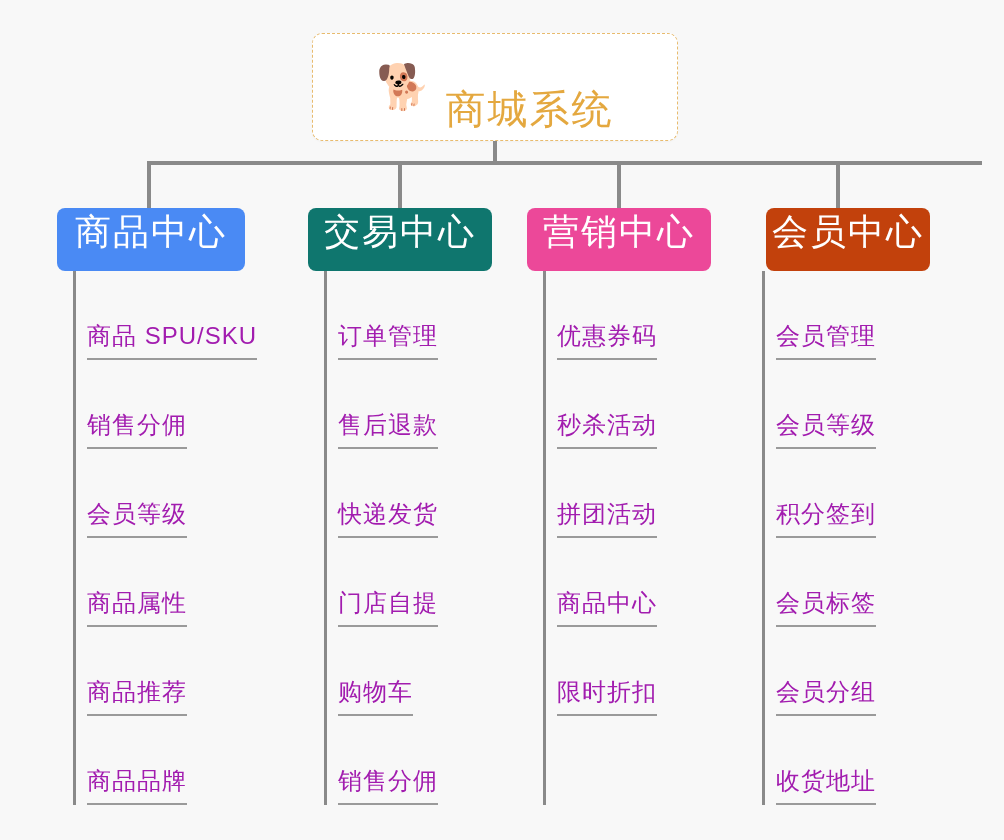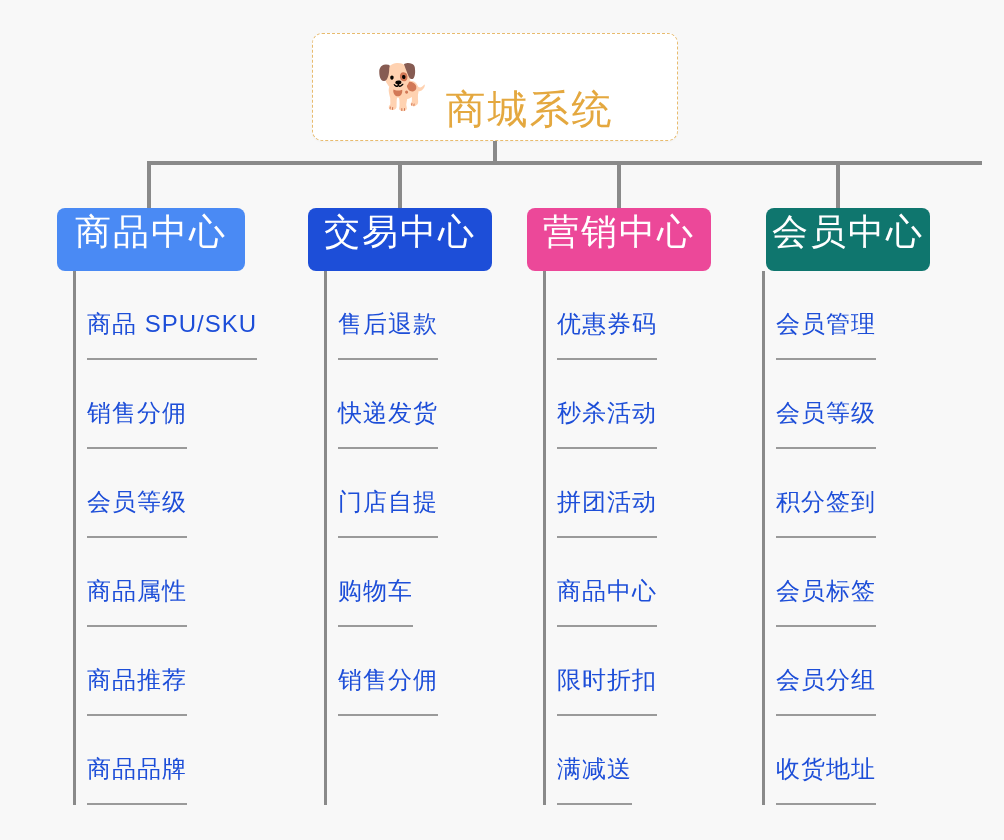--- a/index.html
+++ b/index.html
@@ -118,23 +118,23 @@
   .leaf {
     position: relative;
     height: 89px;
     box-sizing: border-box;
     display: flex;
     align-items: flex-end;
     padding-left: 30px;
   }
   .leaf-label {
     font-size: 24px;
-    color: #1d4ed8;
+    color: #a21caf;
     line-height: 1;
-    padding-bottom: 22px;
+    padding-bottom: 10px;
     border-bottom: 2px solid #9a9a9a;
     white-space: nowrap;
     letter-spacing: 1px;
   }
 </style>
 </head>
 <body>
 
 <div id="mindmap">
 
@@ -169,25 +169,28 @@
           <li class="leaf">
             <span class="leaf-label">商品推荐</span>
           </li>
           <li class="leaf">
             <span class="leaf-label">商品品牌</span>
           </li>
         </ul>
       </div>
       <div class="column" style="left: 308px; width: 184px;">
         <div class="drop-top" style="left: 90px;"></div>
-        <div class="cat-box" style="background: #1d4ed8;">
+        <div class="cat-box" style="background: #0f766e;">
           <span>交易中心</span>
         </div>
         <div class="spine" style="left: 16px; height: 534px;"></div>
         <ul class="leaf-list">
+          <li class="leaf">
+            <span class="leaf-label">订单管理</span>
+          </li>
           <li class="leaf">
             <span class="leaf-label">售后退款</span>
           </li>
           <li class="leaf">
             <span class="leaf-label">快递发货</span>
           </li>
           <li class="leaf">
             <span class="leaf-label">门店自提</span>
           </li>
           <li class="leaf">
@@ -213,28 +216,25 @@
           </li>
           <li class="leaf">
             <span class="leaf-label">拼团活动</span>
           </li>
           <li class="leaf">
             <span class="leaf-label">商品中心</span>
           </li>
           <li class="leaf">
             <span class="leaf-label">限时折扣</span>
           </li>
-          <li class="leaf">
-            <span class="leaf-label">满减送</span>
-          </li>
         </ul>
       </div>
       <div class="column" style="left: 746px; width: 184px;">
         <div class="drop-top" style="left: 90px;"></div>
-        <div class="cat-box" style="background: #0f766e; margin-left: 20px;">
+        <div class="cat-box" style="background: #c2410c; margin-left: 20px;">
           <span>会员中心</span>
         </div>
         <div class="spine" style="left: 16px; height: 534px;"></div>
         <ul class="leaf-list">
           <li class="leaf">
             <span class="leaf-label">会员管理</span>
           </li>
           <li class="leaf">
             <span class="leaf-label">会员等级</span>
           </li>

